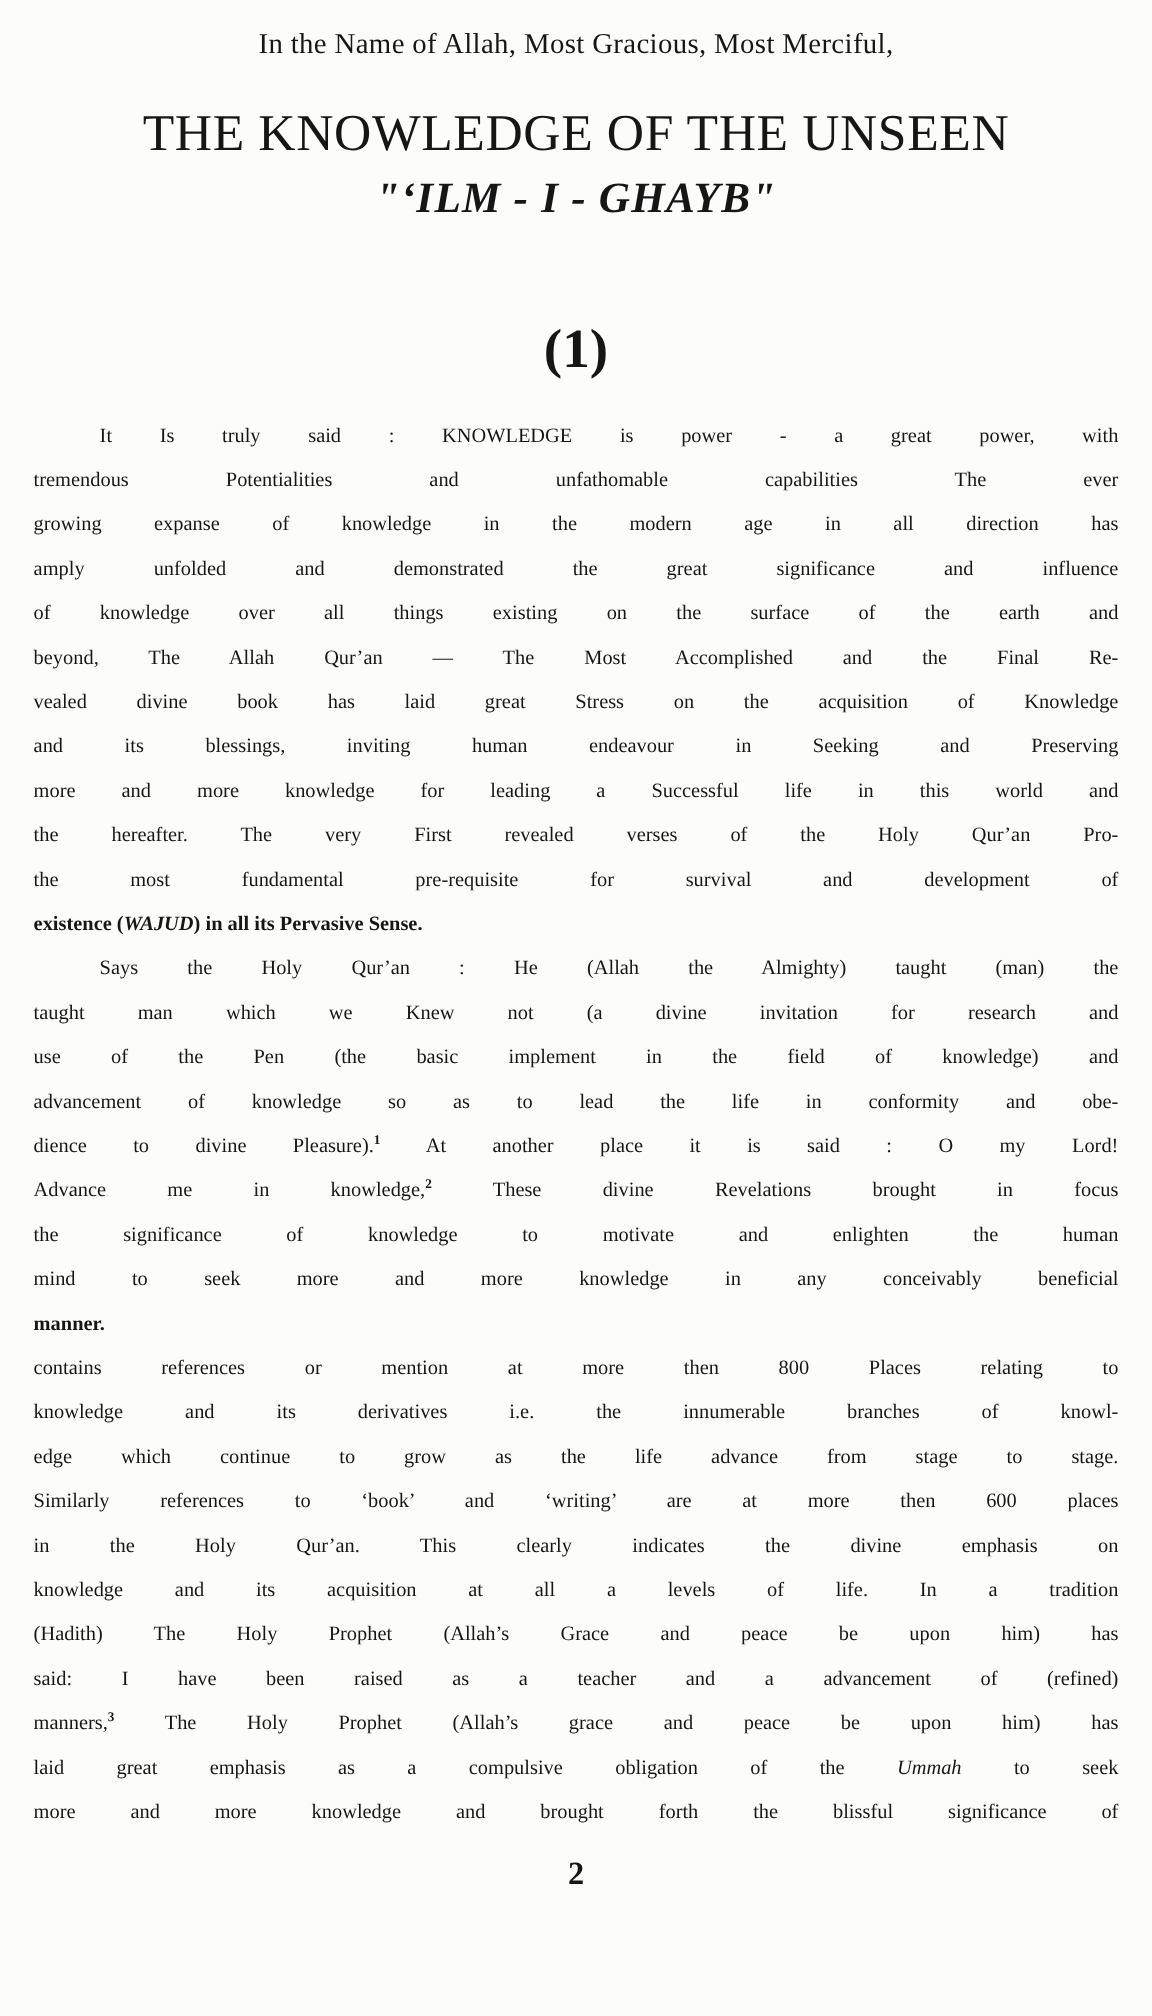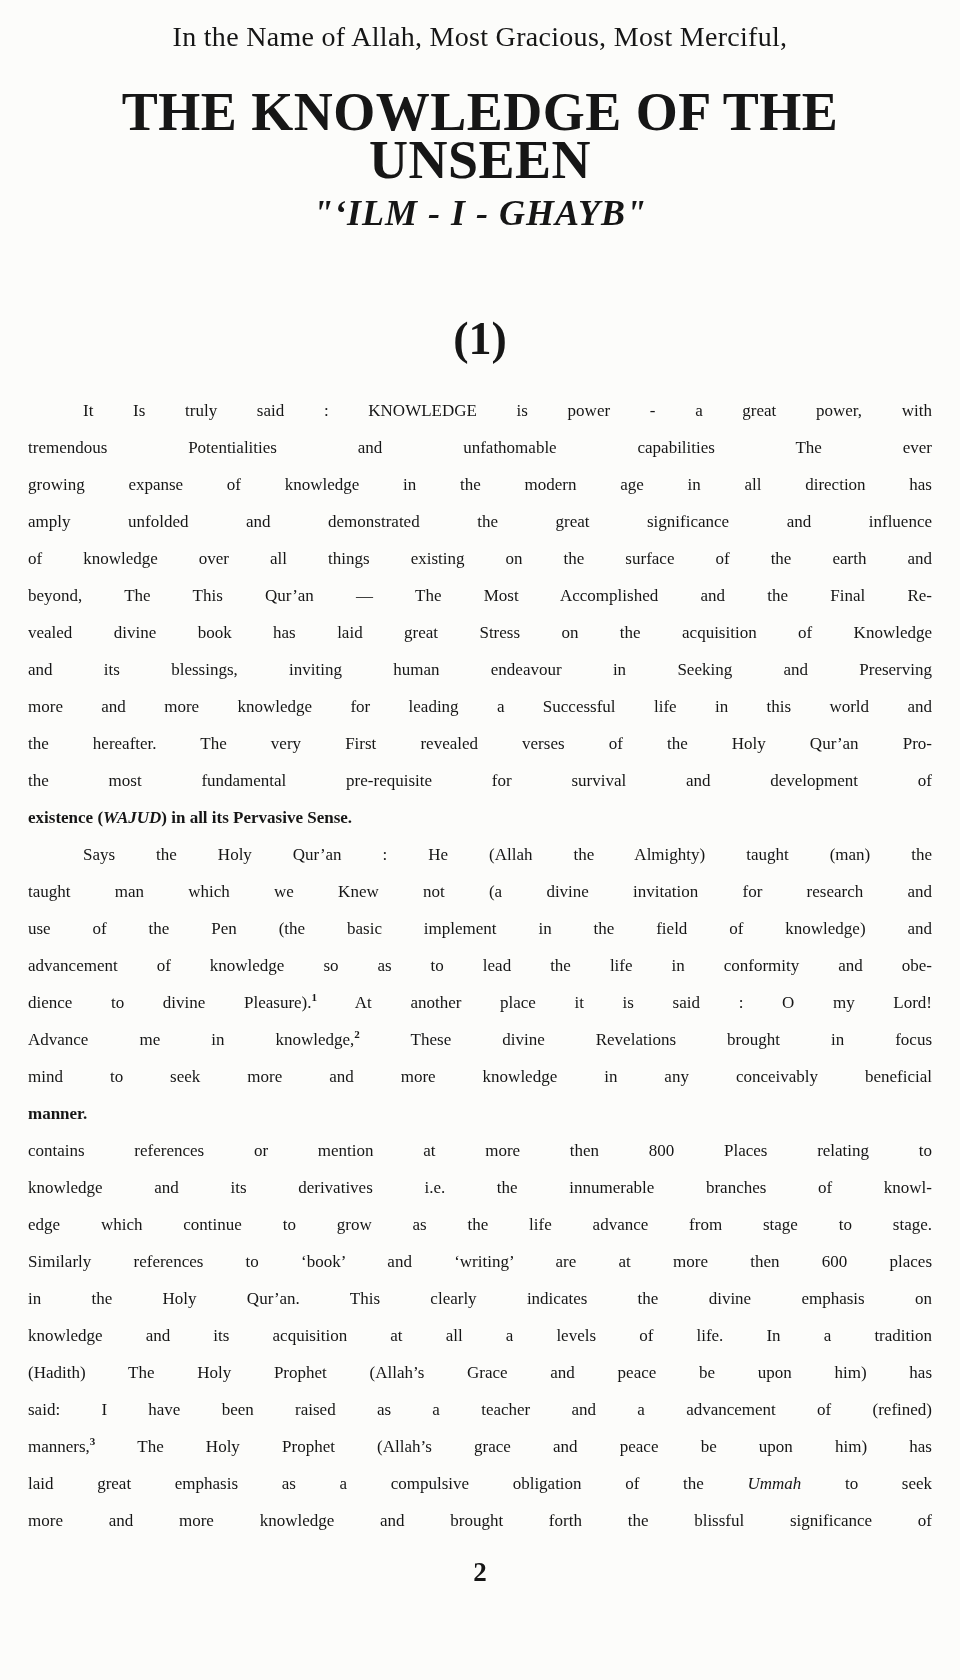--- a/index.html
+++ b/index.html
@@ -11,29 +11,29 @@
     overflow: hidden;
   }
   .page {
     box-sizing: border-box;
     width: 960px; height: 1680px;
     padding: 22px 28px 0 28px;
     position: relative;
   }
   .bismillah {
     text-align: center;
-    font-size: 28px;
+    font-size: 24px;
     line-height: 30px;
     letter-spacing: 0.3px;
   }
   .title {
     margin: 36px 0 0 0;
     text-align: center;
-    font-weight: bold;
-    font-size: 54px;
+    font-weight: normal;
+    font-size: 43px;
     line-height: 48px;
     letter-spacing: 0.5px;
   }
   .subtitle {
     margin-top: 6px;
     text-align: center;
     font-weight: bold;
     font-style: italic;
     font-size: 36px;
     line-height: 46px;
@@ -80,35 +80,36 @@
   <h1 class="title">THE KNOWLEDGE OF THE UNSEEN</h1>
   <div class="subtitle">"‘ILM - I - GHAYB"</div>
   <div class="section-number">(1)</div>
   <div class="body-text" id="body-text">
       <div>
         <div class="line first">It  Is truly said : KNOWLEDGE is  power - a great power, with</div>
         <div class="line">tremendous Potentialities and unfathomable capabilities The ever</div>
         <div class="line">growing expanse of knowledge in the modern age  in all direction has</div>
         <div class="line">amply unfolded and demonstrated the great significance and influence</div>
         <div class="line">of knowledge over all things existing on the surface of the earth and</div>
-        <div class="line">beyond, The This Qur’an — The Most Accomplished and the Final Re-</div>
+        <div class="line">beyond, The Allah Qur’an — The Most Accomplished and the Final Re-</div>
         <div class="line">vealed divine book has laid great Stress on the acquisition of Knowledge</div>
         <div class="line">and its blessings, inviting human endeavour in Seeking and Preserving</div>
         <div class="line">more and more knowledge for leading a Successful life in this world and</div>
         <div class="line">the hereafter. The very First revealed verses of the Holy Qur’an Pro-</div>
         <div class="line">the most fundamental pre-requisite for survival and development of</div>
         <div class="line last">existence (<i>WAJUD</i>) in all its Pervasive Sense.</div>
       </div>
       <div>
         <div class="line first">Says the Holy Qur’an : He (Allah the Almighty) taught (man) the</div>
         <div class="line">taught man  which we  Knew not (a divine invitation for research and</div>
         <div class="line">use of the Pen (the basic implement in the field of knowledge) and</div>
         <div class="line">advancement of knowledge so as to lead the life in conformity and obe-</div>
         <div class="line">dience to divine Pleasure).<sup>1</sup> At  another place it is said : O my Lord!</div>
         <div class="line">Advance me in knowledge,<sup>2</sup> These divine Revelations brought in focus</div>
+        <div class="line">the significance of knowledge to motivate and enlighten the human</div>
         <div class="line">mind to seek more and more knowledge in any conceivably beneficial</div>
         <div class="line last">manner.</div>
       </div>
       <div>
         <div class="line">contains references or mention at more then 800 Places relating to</div>
         <div class="line">knowledge and its derivatives i.e. the innumerable branches of knowl-</div>
         <div class="line">edge which continue to grow as the life advance from stage to stage.</div>
         <div class="line">Similarly references to ‘book’ and ‘writing’ are at more then 600 places</div>
         <div class="line">in the Holy Qur’an. This clearly indicates the divine emphasis on</div>
         <div class="line">knowledge and its acquisition at all a levels of life. In a tradition</div>

